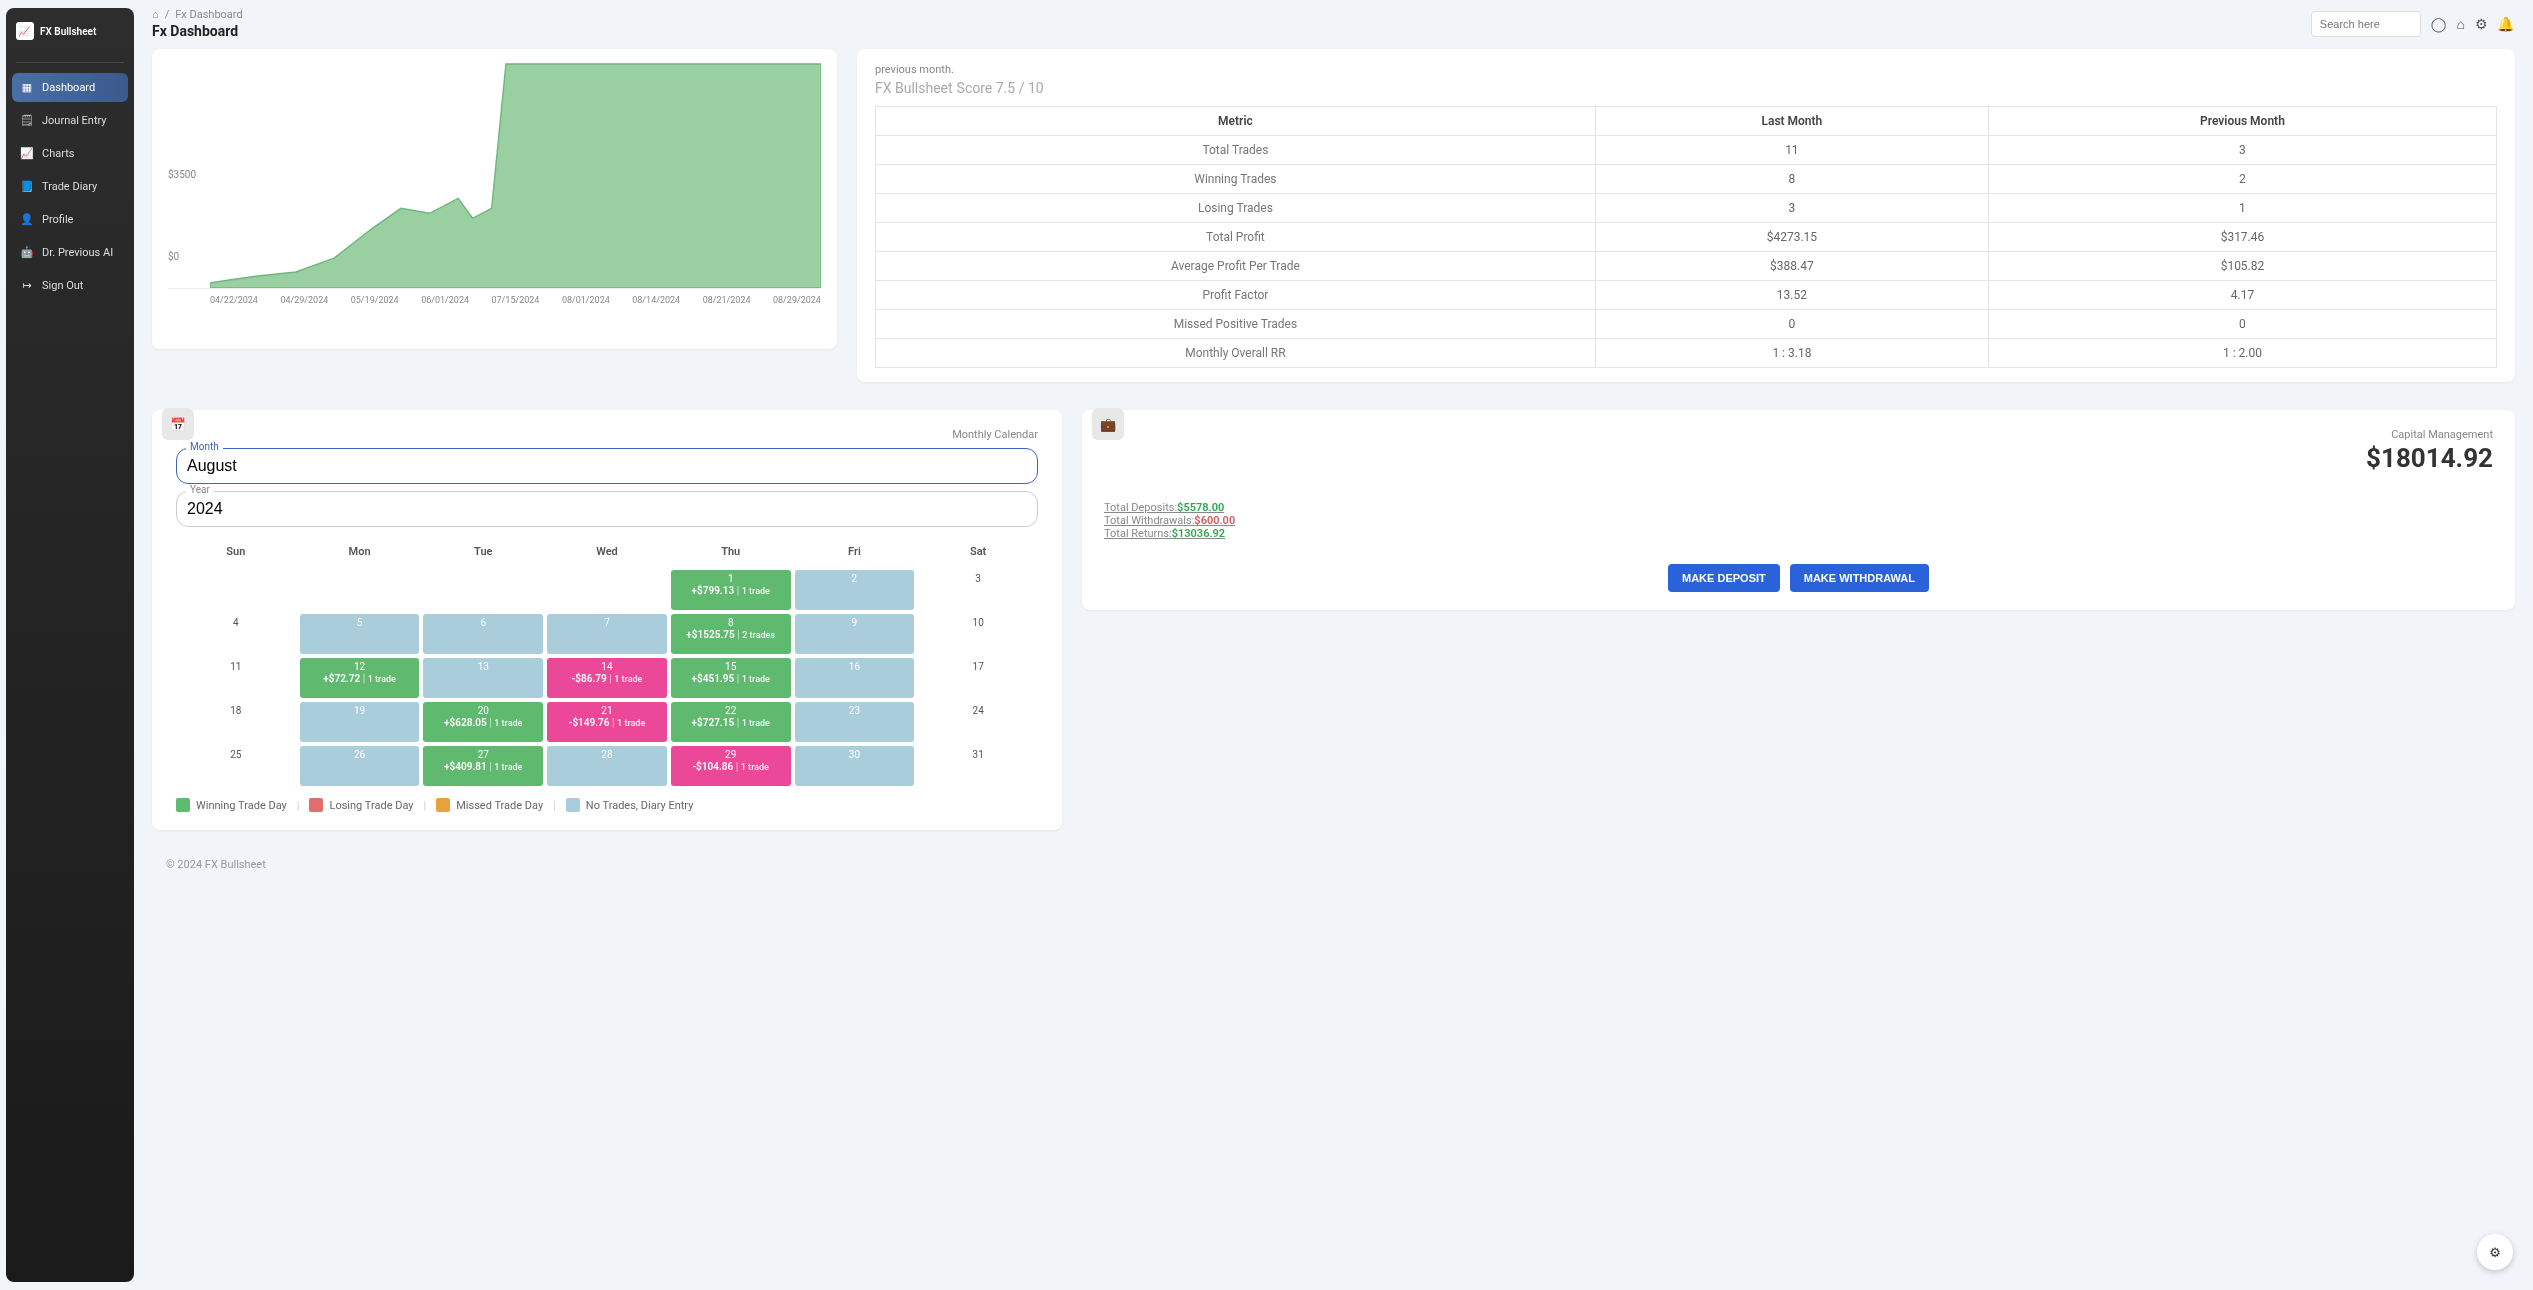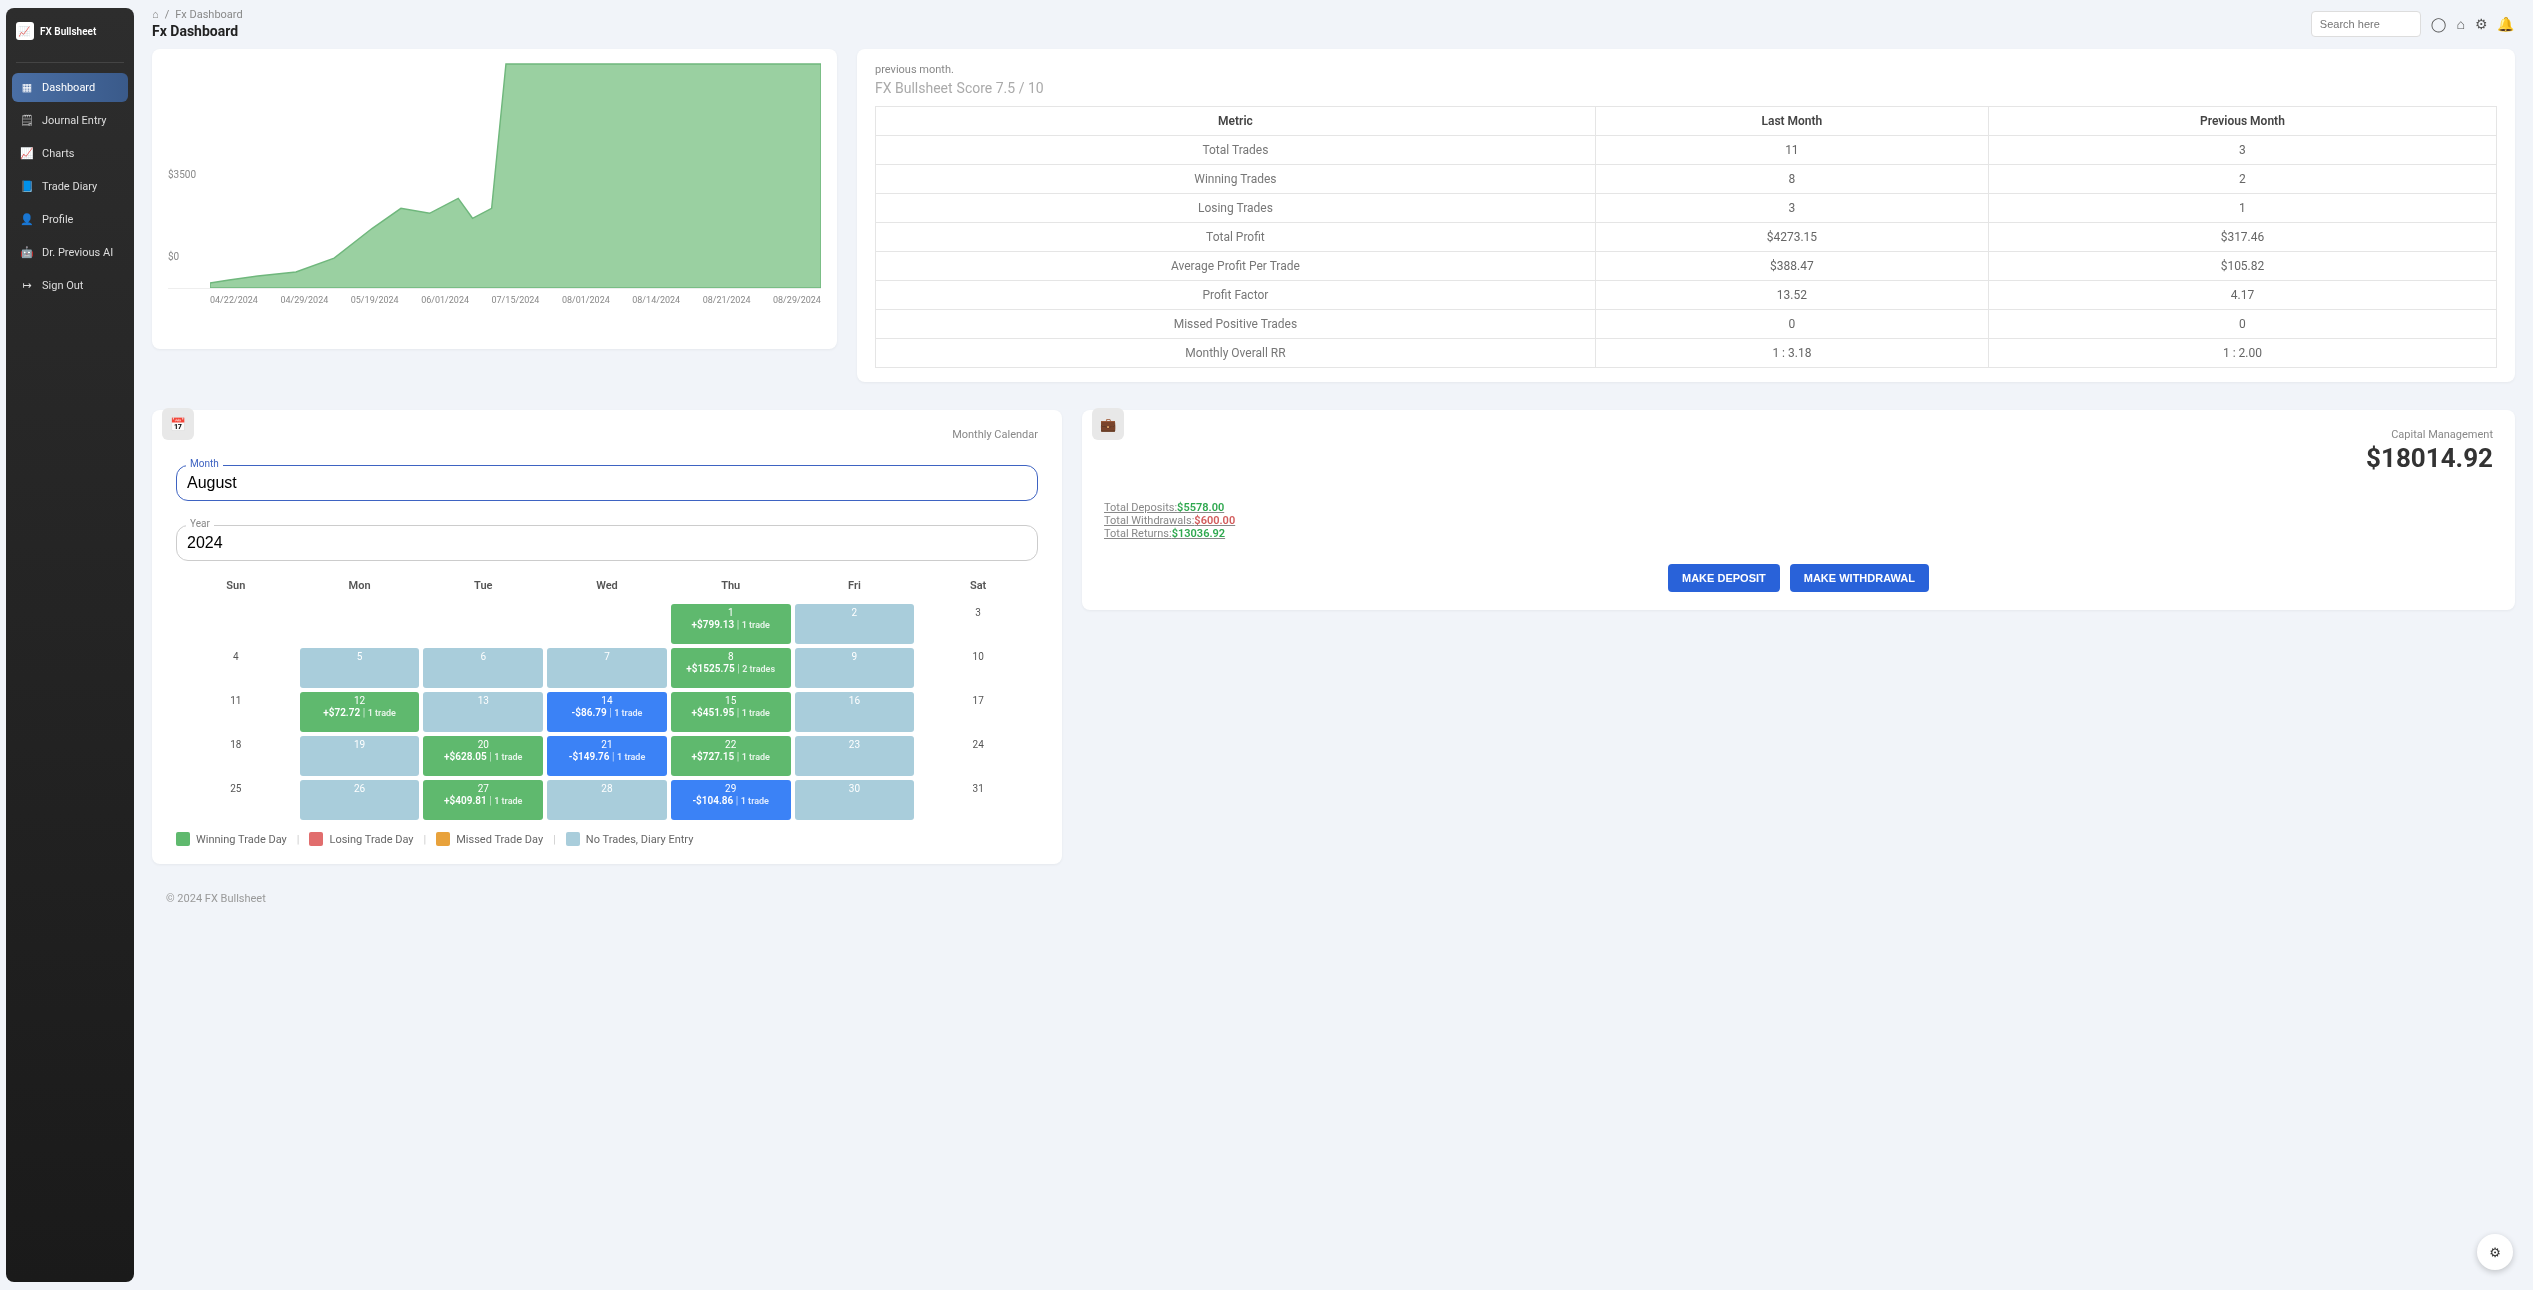--- a/index.html
+++ b/index.html
@@ -39,33 +39,33 @@
 .table-title { color:#555; font-size:14px; margin-bottom:10px; display:flex; gap:4px; }
 .tbl { width:100%; border-collapse:collapse; font-size:12px; }
 .tbl th, .tbl td { border:1px solid #e5e5e5; padding:7px 10px; text-align:center; color:#666; }
 .tbl th { font-weight:600; color:#444; }
 .tbl td:first-child { color:#777; }
 
 .content-bottom { display:flex; gap:20px; margin-top:28px; }
 .cal-card { flex:0 0 910px; padding:18px 24px; position:relative; overflow:visible; }
 .cal-icon-badge { position:absolute; top:-2px; left:10px; width:32px; height:32px; background:#e8e8e8; border-radius:6px; display:flex; align-items:center; justify-content:center; }
 .cal-title { text-align:right; color:#888; font-size:11px; }
-.field-wrap { position:relative; margin-top:24px; }
+.field-wrap { position:relative; margin-top:7px; }
 .field-label { position:absolute; top:-7px; left:10px; background:#fff; padding:0 4px; font-size:10px; color:#3e63c2; }
 .field-input { width:100%; border:1.5px solid #3e63c2; border-radius:12px; padding:8px 10px; font-size:16px; }
 .field-wrap.year .field-input { border-color:#ccc; }
 .field-wrap.year .field-label { color:#888; }
 
 .cal-grid { display:grid; grid-template-columns: repeat(7, 1fr); gap:4px; margin-top:14px; }
 .cal-head { text-align:center; font-size:11px; font-weight:600; color:#555; padding:4px 0 8px; }
 .cal-cell { height:40px; border-radius:3px; position:relative; font-size:10px; display:flex; flex-direction:column; align-items:center; justify-content:center; }
 .cal-cell.empty-white { background:transparent; color:#555; }
 .cal-cell.notrade { background:#a9cddb; color:#fff; }
 .cal-cell.win { background:#5fb96e; color:#fff; }
-.cal-cell.lose { background:#3b82f6; color:#fff; }
+.cal-cell.lose { background:#ec4899; color:#fff; }
 .cal-day { position:absolute; top:3px; left:0; right:0; text-align:center; font-size:10px; }
 .cal-pnl { font-size:10px; font-weight:600; }
 .cal-sub { font-size:9px; opacity:0.85; }
 
 .legend-row { display:flex; gap:10px; align-items:center; margin-top:12px; font-size:11px; color:#666; flex-wrap:wrap; }
 .legend-swatch { width:14px; height:14px; border-radius:2px; display:inline-block; margin-right:4px; }
 .legend-item { display:flex; align-items:center; gap:2px; }
 .legend-sep { color:#ccc; }
 
 .cap-card { flex:1; padding:18px 22px; position:relative; align-self:flex-start; overflow:visible; }

